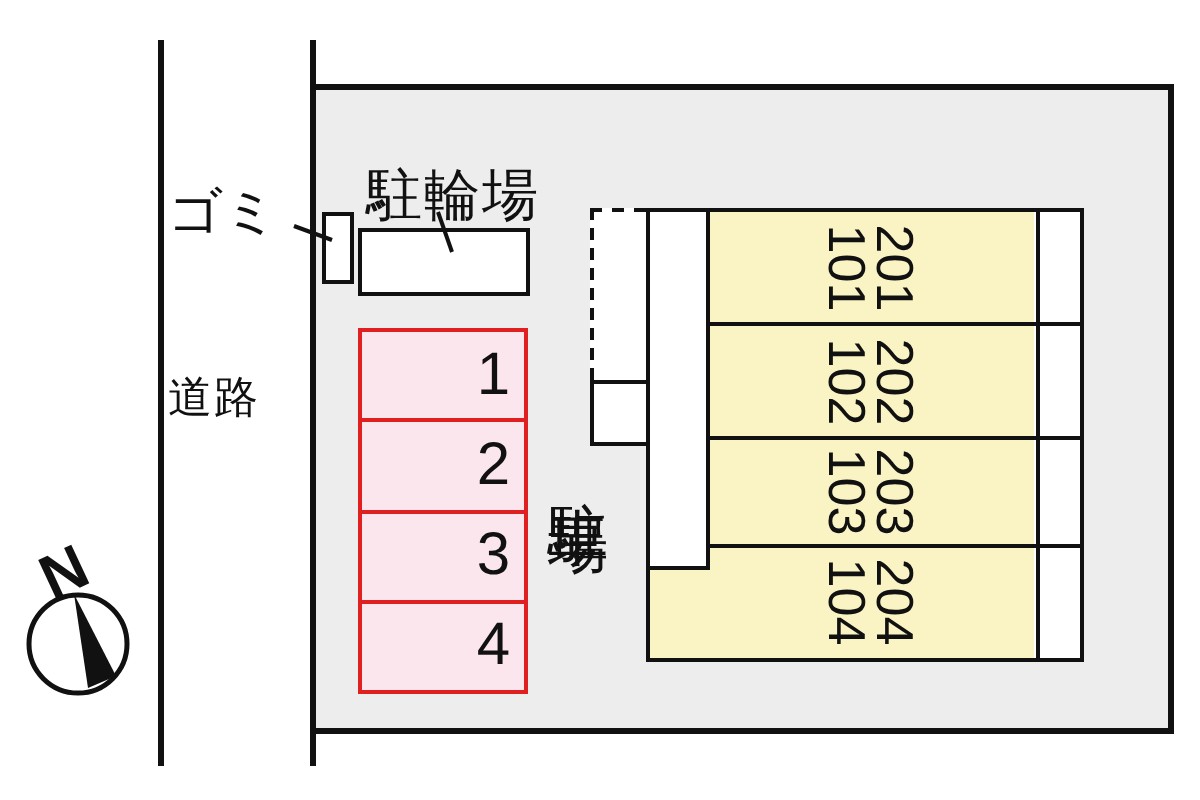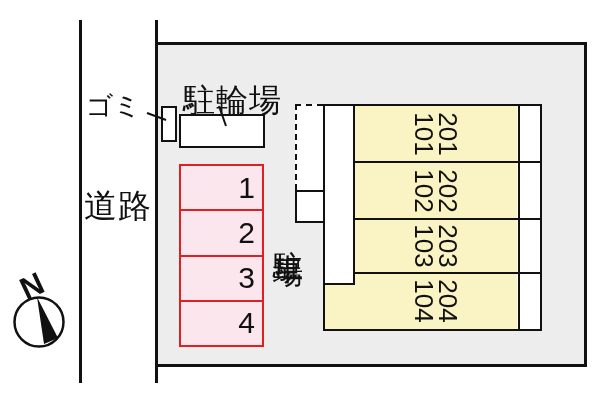--- a/index.html
+++ b/index.html
@@ -9,24 +9,24 @@
   }
   
   .vline{position:absolute;top:20px;height:363px;width:3px;background:#111;}
   .road-left-line{left:79px;}
   .site-boundary-line{left:155px;}
   
   .site{position:absolute;left:155px;top:42px;width:432px;height:325px;
         background:#ededed;border:3px solid #111;box-sizing:border-box;}
   
   .lbl{position:absolute;white-space:nowrap;}
-  .garbage-label{left:70px;top:93px;width:71px;text-align:right;
+  .garbage-label{left:84px;top:93px;width:71px;
                  font-size:27px;line-height:27px;white-space:normal;}
-  .road-label{left:84px;top:184px;font-size:33px;letter-spacing:1px;}
-  .bicycle-label{left:183px;top:79px;font-size:32px;letter-spacing:1px;}
+  .road-label{left:84px;top:184px;font-size:22px;letter-spacing:1px;}
+  .bicycle-label{left:183px;top:79px;font-size:28px;letter-spacing:1px;}
   .parking-label{left:267px;top:226px;font-size:30px;writing-mode:vertical-rl;
                  text-orientation:upright;letter-spacing:4px;}
   
   .garbage-box{position:absolute;left:161px;top:106px;width:16px;height:36px;
                background:#fff;border:2.5px solid #111;box-sizing:border-box;}
   .bicycle-box{position:absolute;left:179px;top:114px;width:86px;height:34px;
                background:#fff;border:2.5px solid #111;box-sizing:border-box;}
   
   .parking-lot{position:absolute;left:179px;top:164px;width:85px;height:183px;
                background:#fce6ee;border:2.5px solid #e02020;box-sizing:border-box;

